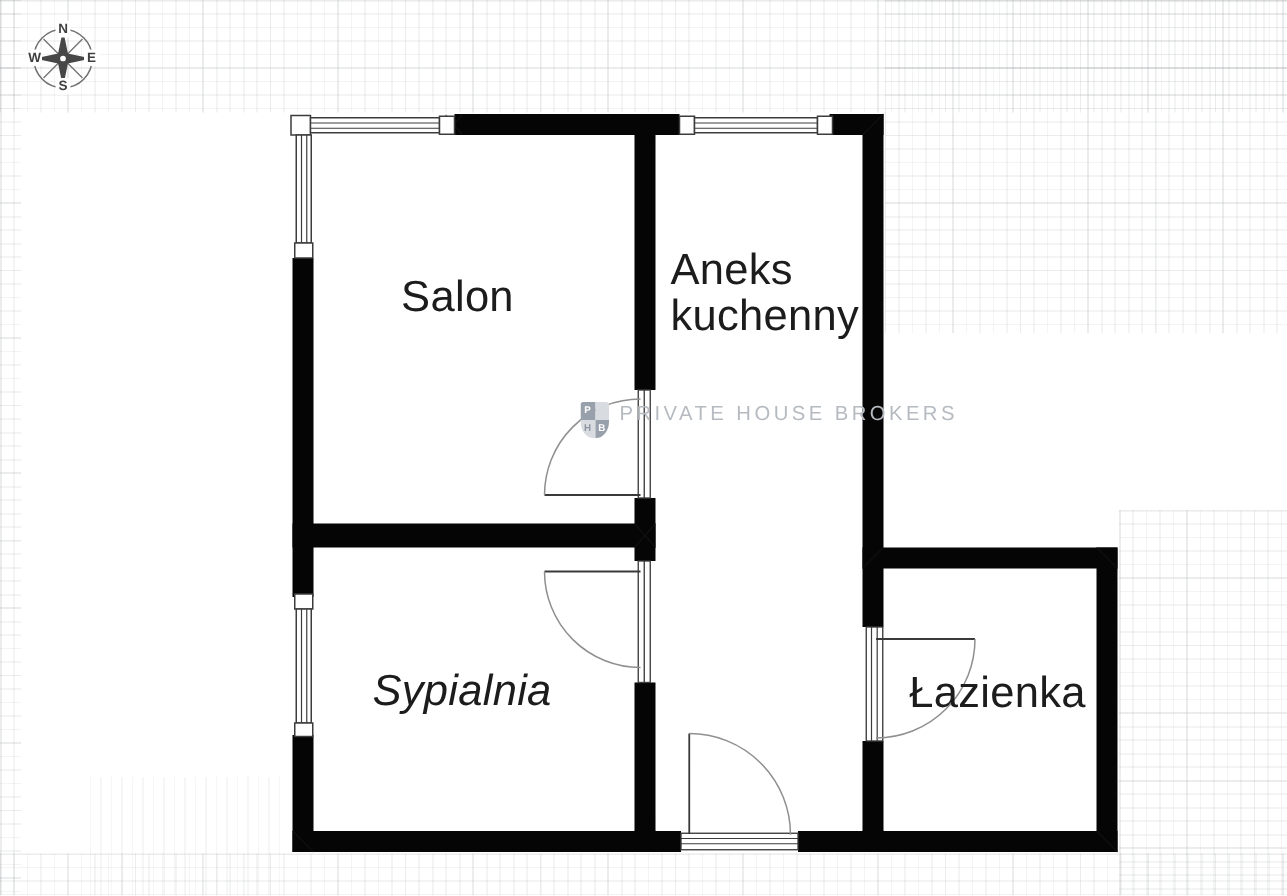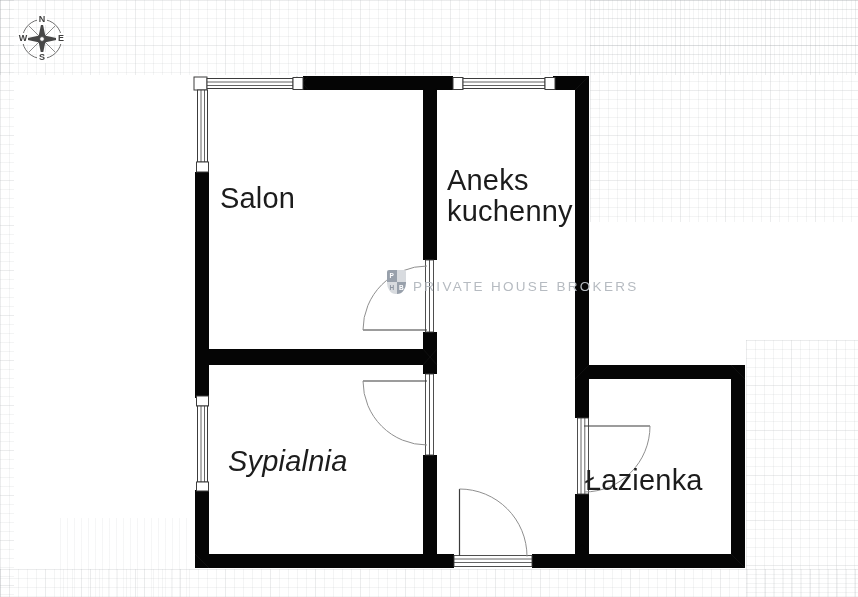--- a/index.html
+++ b/index.html
@@ -20,25 +20,25 @@
   .gp-v{
     position:absolute;pointer-events:none;opacity:.4;
     background-image:
       repeating-linear-gradient(to right, rgba(120,126,132,.18) 0 1px, transparent 1px 7px);
   }
   .plan-svg{position:absolute;left:0;top:0;}
   .room-label{
     position:absolute;color:#1c1c1c;font-size:29px;line-height:31px;
     letter-spacing:.2px;
   }
-  .center{}
+  .center{text-align:center;}
   
   .watermark{
     position:absolute;left:346px;top:268px;height:26px;
-    display:flex;align-items:flex-end;gap:7px;padding-left:41px;
+    display:flex;align-items:flex-start;gap:7px;padding-left:41px;
   }
   .wm-logo{
     width:19px;height:24px;display:grid;
     grid-template-columns:1fr 1fr;grid-template-rows:1fr 1fr;
     border-radius:2px 2px 46% 46%;overflow:hidden;flex:0 0 auto;
   }
   .wm-cell{
     display:flex;align-items:center;justify-content:center;
     font-size:6.5px;font-weight:bold;line-height:1;
   }
@@ -174,21 +174,21 @@
     <g>
       <path d="M584,426 H650" stroke="#3a3a3a" stroke-width="1.2" fill="none"></path>
       <path d="M650,426 A66,66 0 0 1 584,492" stroke="#8f8f8f" stroke-width="1" fill="none"></path>
     </g>
   </g>
 </svg>
 
 <div class="room-label center" style="left:220px;top:183px;width:170px;">Salon</div>
 <div class="room-label" style="left:447px;top:165px;width:140px;">Aneks kuchenny</div>
 <div class="room-label center" style="left:228px;top:446px;width:160px;font-style:italic;">Sypialnia</div>
-<div class="room-label center" style="left:585px;top:465px;width:160px;">Łazienka</div>
+<div class="room-label center" style="left:585px;top:447px;width:160px;">Łazienka</div>
 
 <div class="watermark">
   <div class="wm-logo">
     <div class="wm-cell wm-dark">P</div>
     <div class="wm-cell wm-light"></div>
     <div class="wm-cell wm-light">H</div>
     <div class="wm-cell wm-dark">B</div>
   </div>
   <span class="wm-text">PRIVATE HOUSE BROKERS</span>
 </div>

